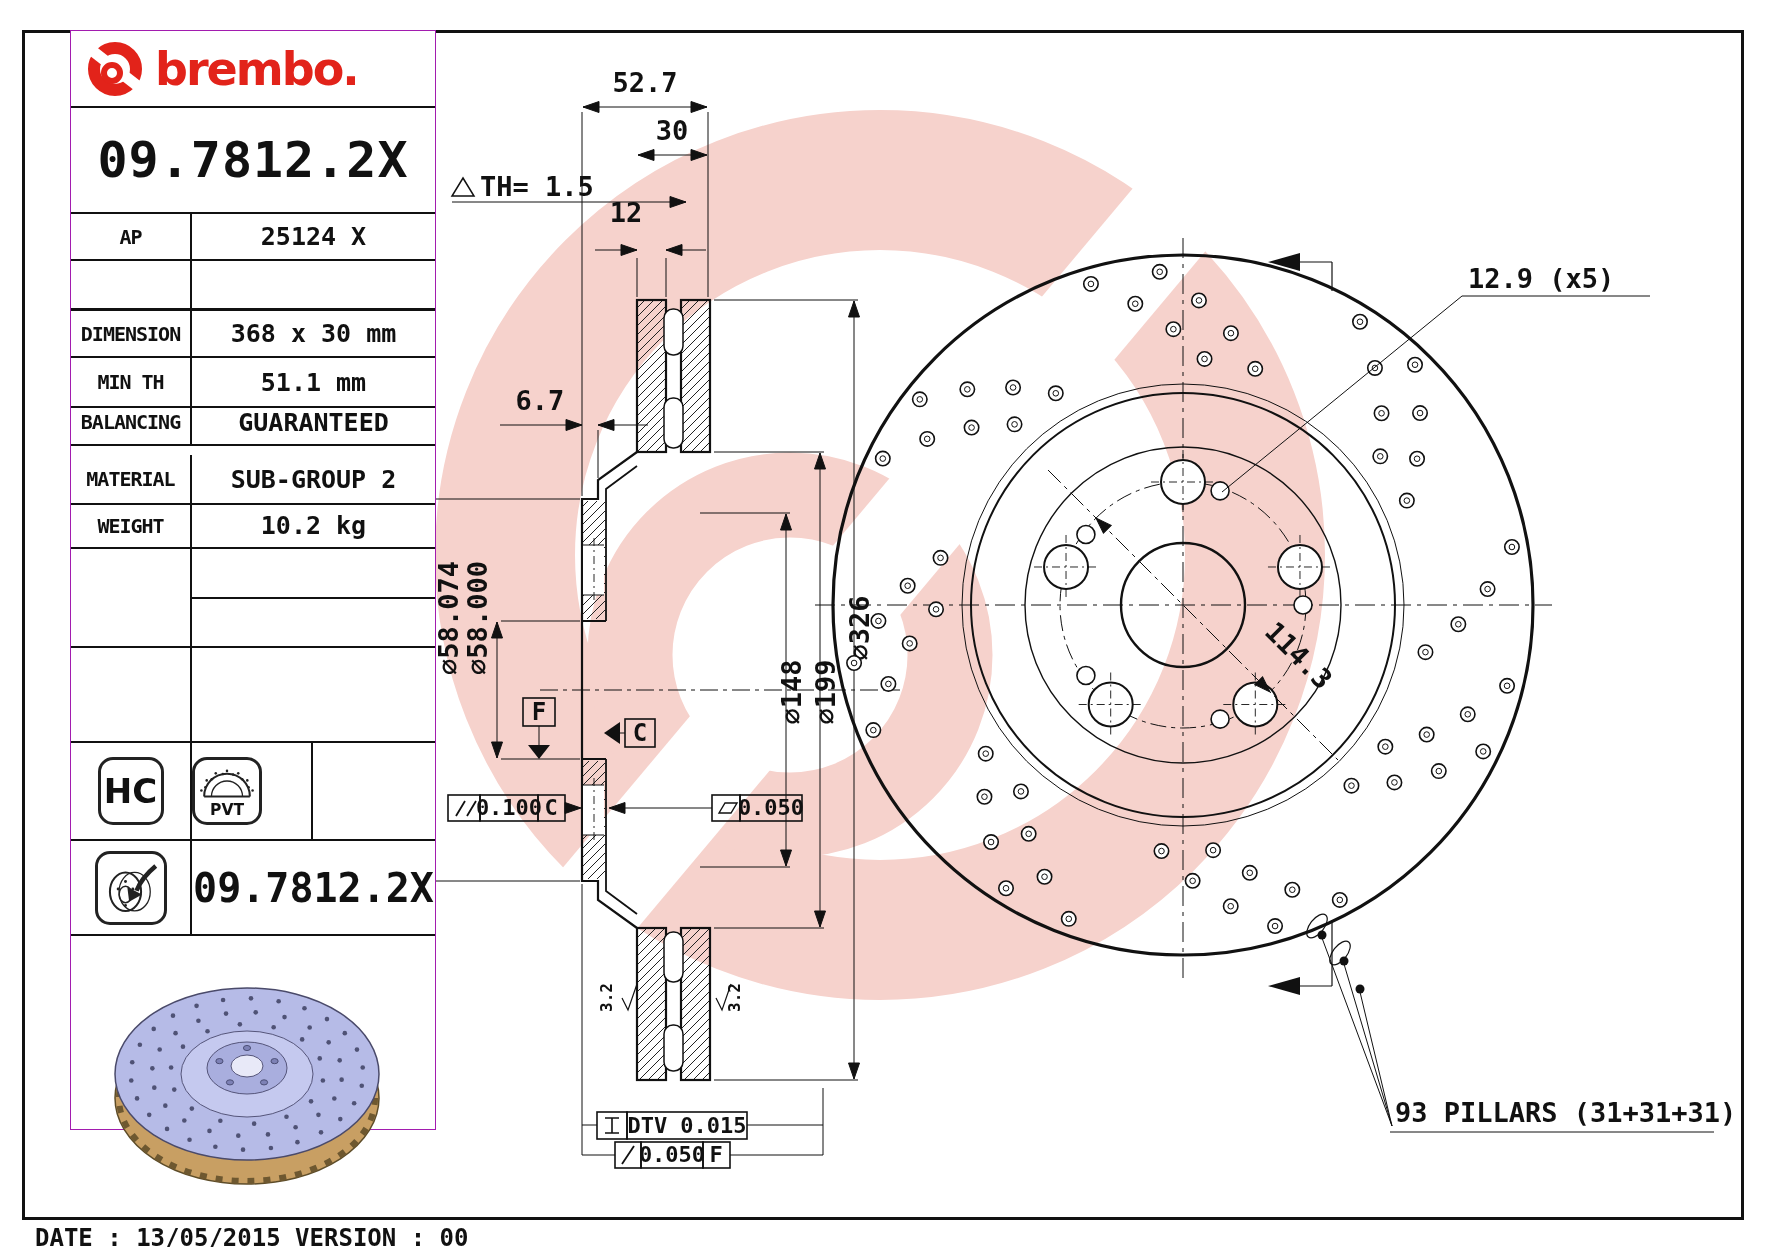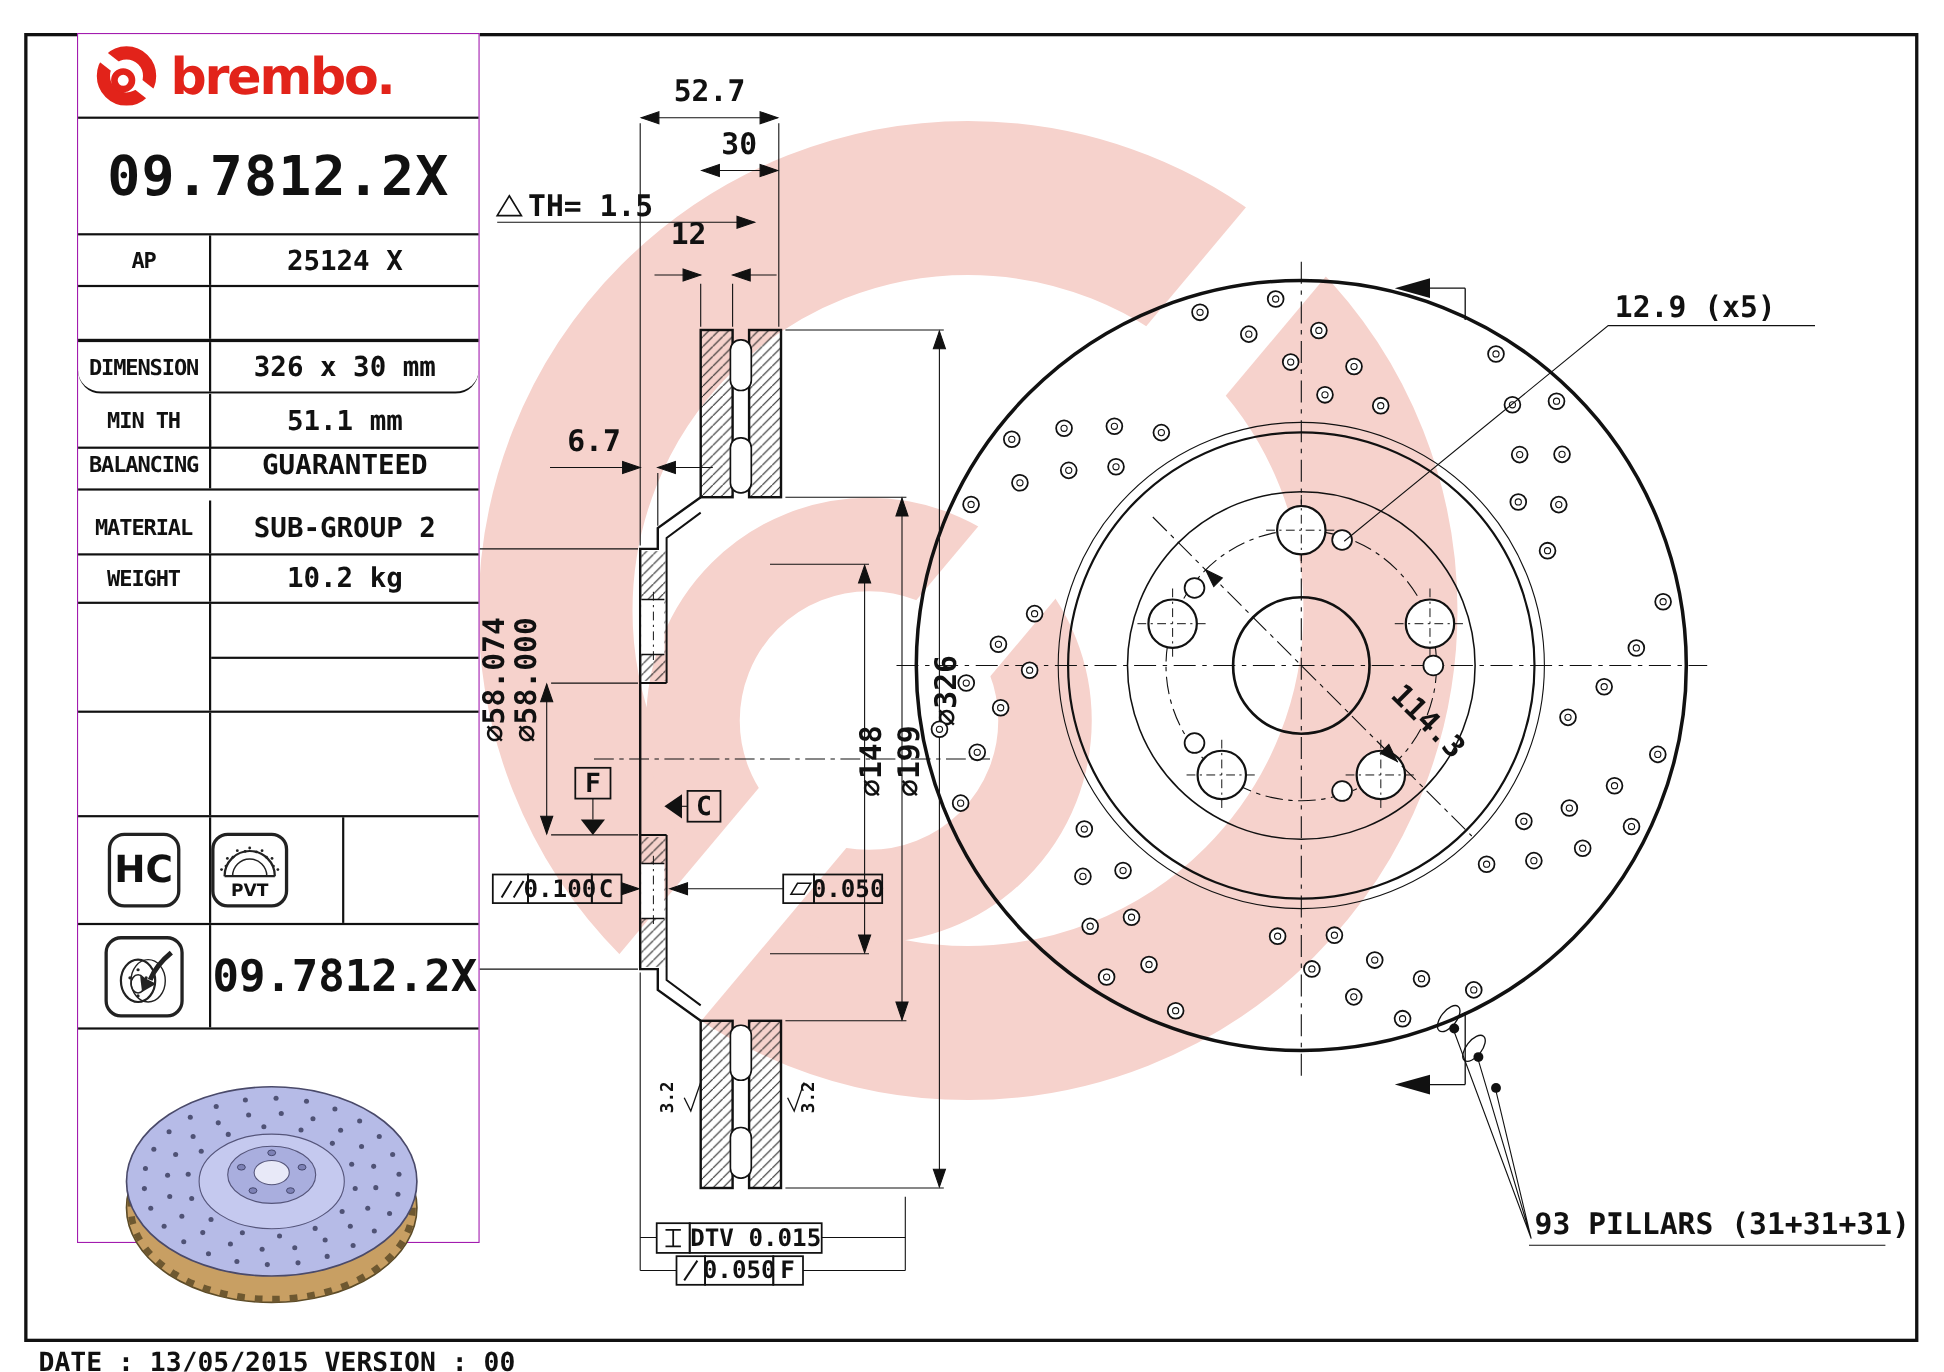--- a/index.html
+++ b/index.html
@@ -419,26 +419,26 @@
       <div class="cell-r">
           <span class="val">25124 X</span>
         </div>
     </div>
 
     <div class="prow" style="top:230px;height:50px;border-bottom:3px solid #111;">
       <div class="cell-l"></div>
         <div class="cell-r"></div>
     </div>
 
-    <div class="prow" style="top:280px;height:47px;border-radius:21px;">
+    <div class="prow" style="top:280px;height:47px;">
       <div class="cell-l">
           <span class="lbl">DIMENSION</span>
         </div>
       <div class="cell-r">
-          <span class="val">326 x 30 mm</span>
+          <span class="val">368 x 30 mm</span>
         </div>
     </div>
 
     <div class="prow" style="top:327px;height:50px;">
       <div class="cell-l">
           <span class="lbl">MIN TH</span>
         </div>
       <div class="cell-r">
           <span class="val">51.1 mm</span>
         </div>

